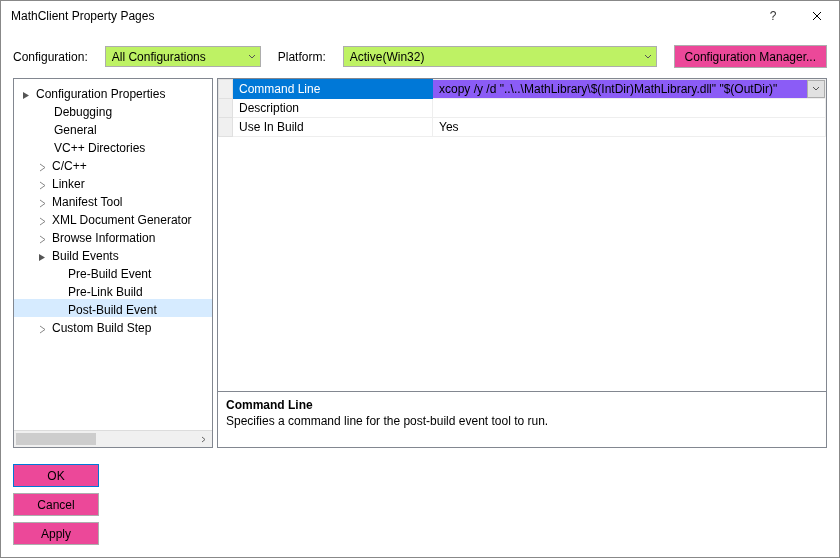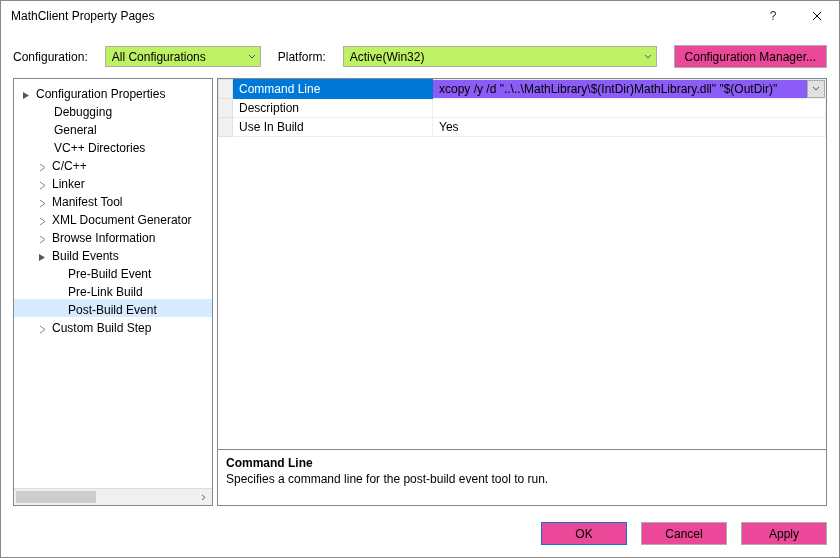--- a/index.html
+++ b/index.html
@@ -45,21 +45,21 @@
 .gridtable .namecell { width: 200px; }
 .gridtable tr.selrow .namecell { background: #0078d7; color: #fff; border-color: #0078d7; }
 .gridtable .valcell { position: relative; overflow: hidden; text-overflow: ellipsis; white-space: nowrap; }
 .gridtable tr.selrow .valcell { background: #8b5cf6; }
 .valdrop { position: absolute; right: 0; top: 0; bottom: 0; width: 18px; border: 1px solid #adadad; background: #e1e1e1; display: flex; align-items: center; justify-content: center; }
 
 .helpbox { border-top: 1px solid #828790; padding: 6px 8px; height: 56px; }
 .helpbox .hname { font-weight: bold; margin-bottom: 2px; }
 
 
-.bottombar { display: flex; justify-content: flex-end; gap: 14px; padding: 8px 12px 12px 12px; }
+.bottombar { display: flex; justify-content: flex-end; gap: 6px; padding: 8px 12px 12px 12px; flex-direction: column; }
 .bottombar .btn { width: 86px; }
 
 </style>
 </head>
 <body>
 
 <div class="titlebar">
   <div class="title">MathClient Property Pages</div>
   <div class="tbtn">?</div>
   <div class="tbtn">

